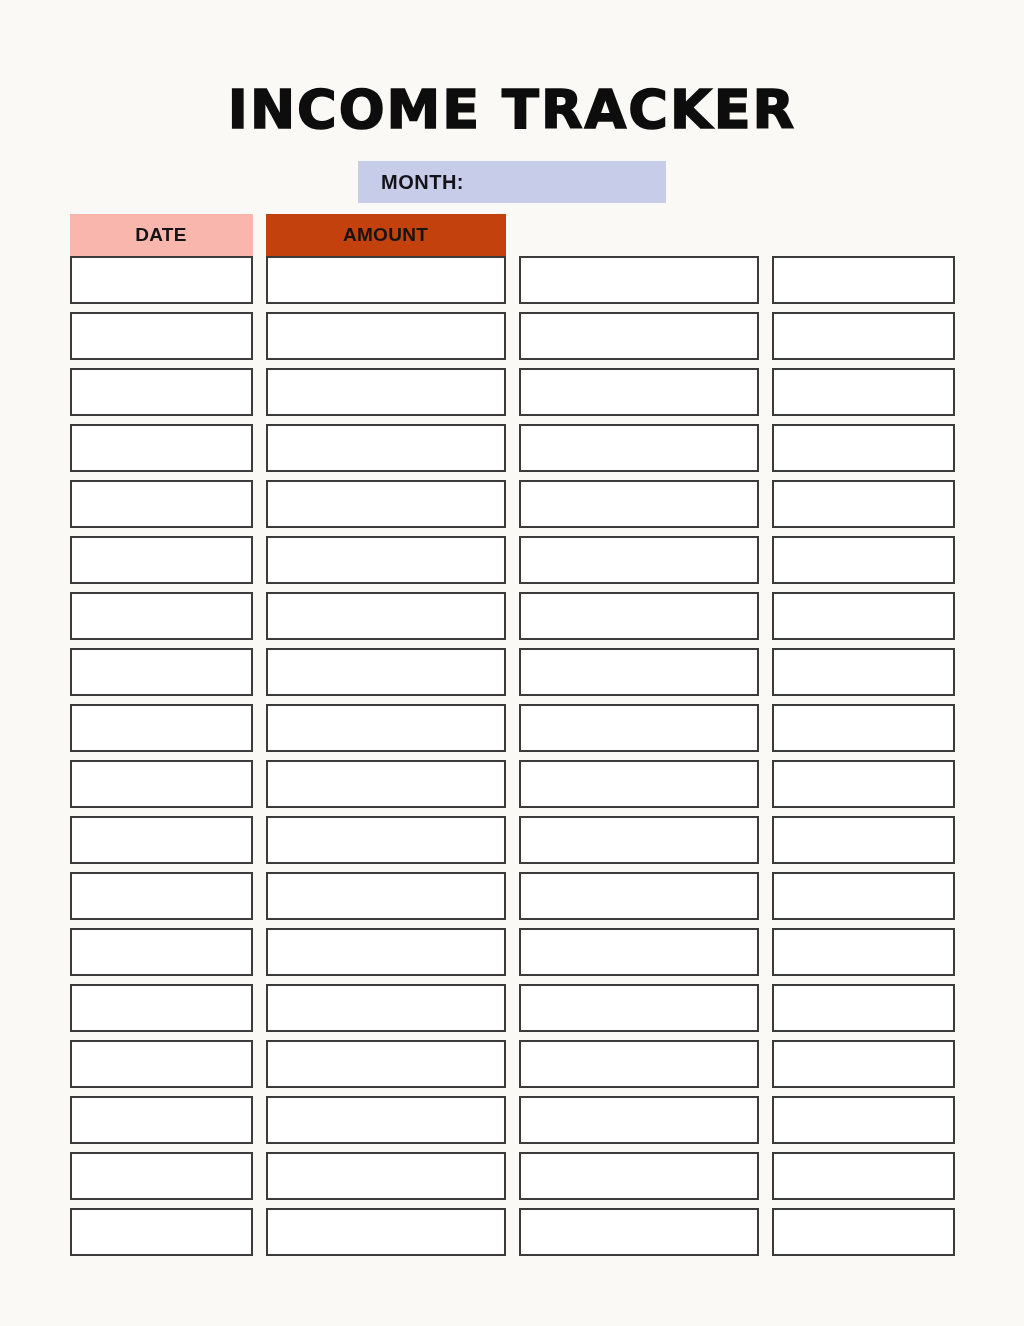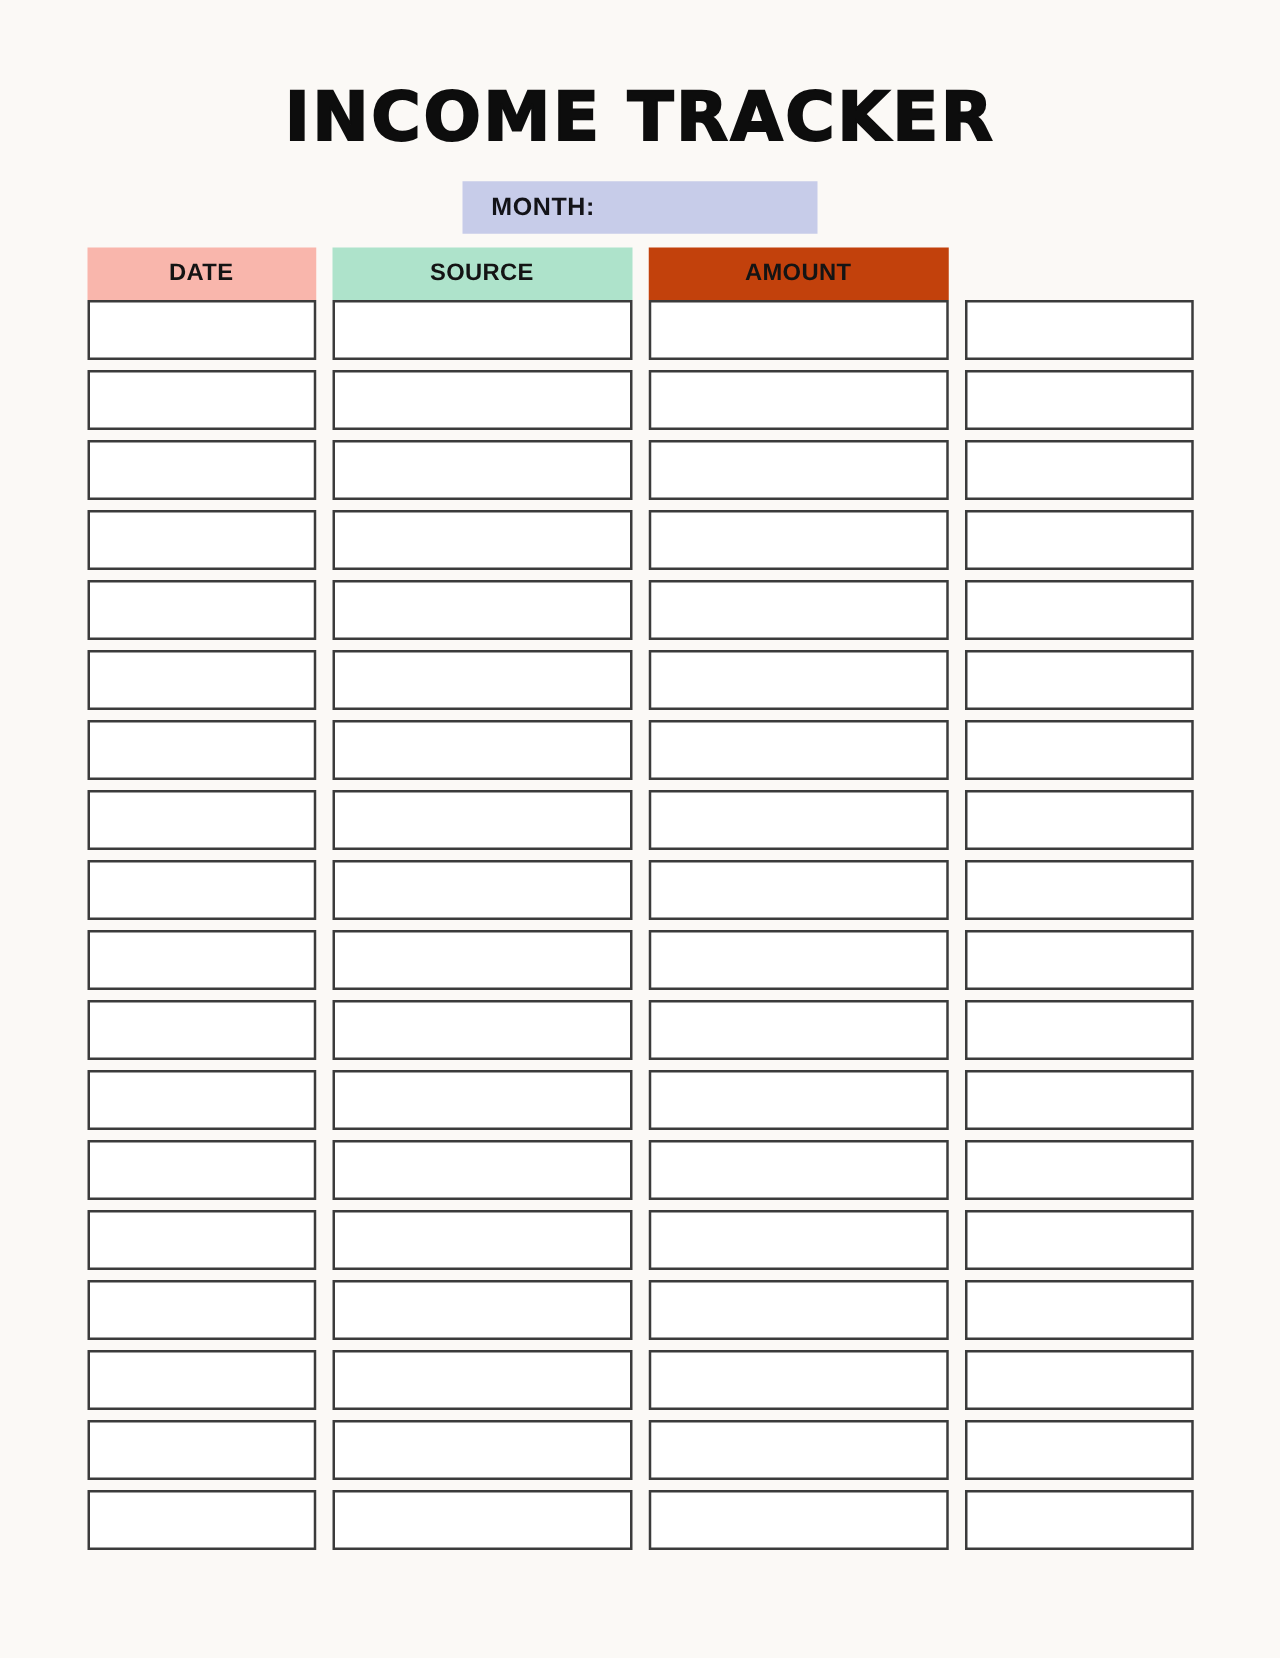--- a/index.html
+++ b/index.html
@@ -7,35 +7,35 @@
   body {
     width: 1024px;
     height: 1326px;
     background: #FBF9F6;
     font-family: "Liberation Sans", sans-serif;
     overflow: hidden;
   }
   .page {
     width: 1024px;
     height: 1326px;
-    padding-top: 64px;
+    padding-top: 80px;
   }
   .title {
     margin: 0;
     text-align: center;
     font-family: "DejaVu Sans", "Liberation Sans", sans-serif;
     font-size: 54px;
     line-height: 60px;
     font-weight: 900;
     letter-spacing: 2px;
     color: #0D0D0D;
     -webkit-text-stroke: 1.6px #0D0D0D;
   }
   .month-bar {
-    width: 284px;
+    width: 308px;
     height: 42px;
     margin: 21px auto 0 auto;
     background: #C7CCE9;
     display: flex;
     align-items: center;
     padding-left: 23px;
   }
   .month-label {
     font-weight: bold;
     font-size: 20px;
@@ -80,21 +80,20 @@
   <h1 class="title">INCOME TRACKER</h1>
 
   <div class="month-bar">
     <span class="month-label">MONTH:</span>
     <span class="month-value"></span>
   </div>
 
   <div class="table">
     <div class="thead" id="thead">
         <div class="th" style="background: rgb(249, 182, 172);">DATE</div>
-        <div class="th" style="background: rgb(174, 227, 203);">SOURCE</div>
         <div class="th" style="background: #c2410c;">AMOUNT</div>
       </div>
     <div class="tbody" id="tbody">
         <div class="cell"></div>
         <div class="cell"></div>
         <div class="cell"></div>
         <div class="cell"></div>
         <div class="cell"></div>
         <div class="cell"></div>
         <div class="cell"></div>

